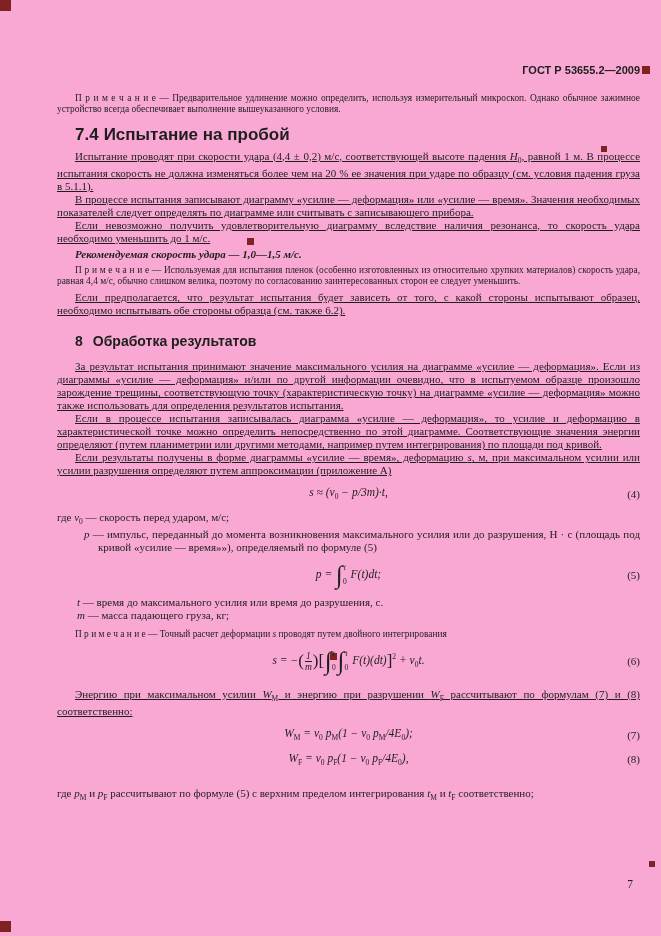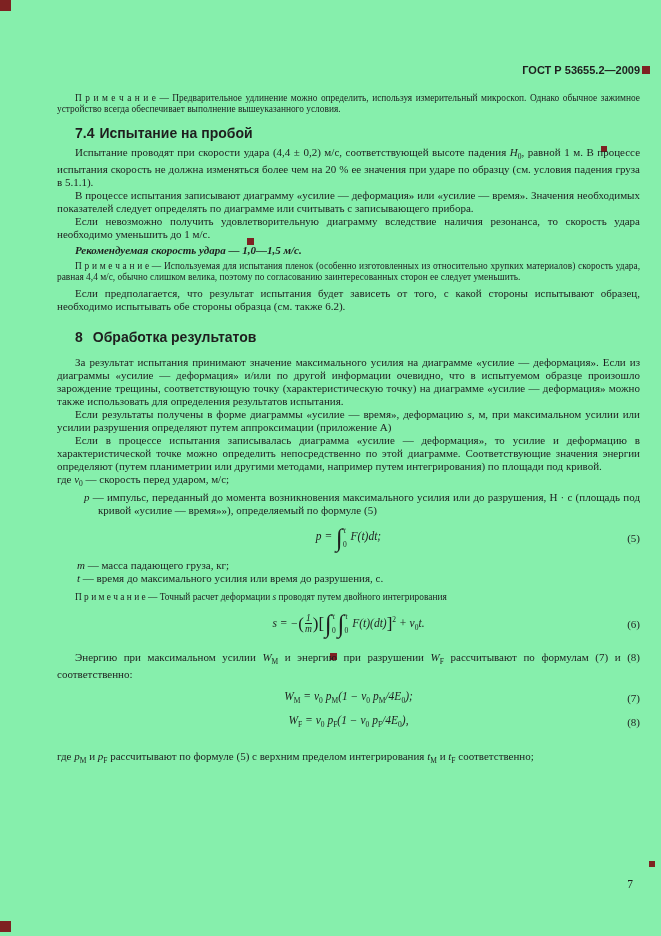--- a/index.html
+++ b/index.html
@@ -1,25 +1,25 @@
 <!DOCTYPE html>
 <html><head>
 <meta charset="utf-8">
 <title>ГОСТ Р 53655.2—2009 — стр. 7</title>
 <style>
   html,body{margin:0;padding:0;background:#ffffff;}
-  .page{position:relative;width:661px;height:936px;background:#86efac;color:#1e1e1e;
+  .page{position:relative;width:661px;height:936px;background:#f9a8d4;color:#1e1e1e;
         font-family:"Liberation Serif","DejaVu Serif",serif;overflow:hidden;}
   .content{position:absolute;left:57px;top:64px;width:583px;}
   .hdr{font-family:"Liberation Sans","DejaVu Sans",sans-serif;font-weight:700;font-size:11px;
        text-align:right;margin-bottom:17px;}
   .note{font-size:9.4px;line-height:11.3px;text-align:justify;margin:0;}
   .ind{text-indent:18px;}
-  .para{font-size:11px;line-height:13px;text-align:justify;text-indent:18px;margin:0;}
-  .h-sub{font-family:"Liberation Sans","DejaVu Sans",sans-serif;font-size:14px;font-weight:700;
+  .para{font-size:11px;line-height:13px;text-align:justify;text-indent:18px;margin:0;text-decoration:underline;}
+  .h-sub{font-family:"Liberation Sans","DejaVu Sans",sans-serif;font-size:17px;font-weight:700;
          margin:9px 0 5px;padding-left:18px;}
   .h-sub .gap{margin-left:5px;}
   .h-main{font-family:"Liberation Sans","DejaVu Sans",sans-serif;font-size:14px;font-weight:700;
           margin:16px 0 11px;padding-left:18px;}
   .h-main .gap{margin-left:10px;}
   .rec{font-size:11px;line-height:13px;text-indent:18px;margin:3px 0 4px;}
   .rec-t{font-weight:700;font-style:italic;}
   .note-blk{margin:3px 0 4px;}
   .var{font-style:italic;}
   sub{font-size:7.5px;font-style:normal;}
@@ -86,44 +86,48 @@
     <p class="note ind note-blk">П р и м е ч а н и е — Используемая для испытания пленок (особенно изготовленных из относительно хрупких материалов) скорость удара, равная 4,4 м/с, обычно слишком велика, поэтому по согласованию заинтересованных сторон ее следует уменьшить.</p>
 
     <p class="para">Если предполагается, что результат испытания будет зависеть от того, с какой стороны испытывают образец, необходимо испытывать обе стороны образца (см. также 6.2).</p>
 
     <h2 class="h-main">
       <span>8</span><span class="gap">Обработка результатов</span>
     </h2>
 
     <p class="para">За результат испытания принимают значение максимального усилия на диаграмме «усилие — деформация». Если из диаграммы «усилие — деформация» и/или по другой информации очевидно, что в испытуемом образце произошло зарождение трещины, соответствующую точку (характеристическую точку) на диаграмме «усилие — деформация» можно также использовать для определения результатов испытания.</p>
 
+    <p class="para">Если в процессе испытания записывалась диаграмма «усилие — деформация», то усилие и деформацию в характеристической точке можно определить непосредственно по этой диаграмме. Соответствующие значения энергии определяют (путем планиметрии или другими методами, например путем интегрирования) по площади под кривой.</p>
+
     <p class="para"><span>Если результаты получены в форме диаграммы «усилие — время», деформацию </span><i class="var">s</i><span>, м, при максимальном усилии или усилии разрушения определяют путем аппроксимации (приложение А)</span></p>
 
-    <p class="para">Если в процессе испытания записывалась диаграмма «усилие — деформация», то усилие и деформацию в характеристической точке можно определить непосредственно по этой диаграмме. Соответствующие значения энергии определяют (путем планиметрии или другими методами, например путем интегрирования) по площади под кривой.</p>
-
+    <div class="formula">
+      <span class="fm"><span>s ≈ (v</span><sub>0</sub><span> − p/3m)·t,</span></span>
+      <span class="f-num">(4)</span>
+    </div>
 
     <div class="where">
       <p class="where"><span>где </span><i class="var">v</i><sub>0</sub><span> — скорость перед ударом, м/с;</span></p>
       <p class="where w-hang"><i class="var">p</i><span> — импульс, переданный до момента возникновения максимального усилия или до разрушения, Н · с (площадь под кривой «усилие — время»»), определяемый по формуле (5)</span></p>
     </div>
 
     <div class="formula f-tall">
       <span class="fm"><span>p = </span><span class="intg">
             <span class="isign">∫</span>
             <span class="ilims">
               <span class="top">t</span>
               <span class="bot">0</span>
             </span>
           </span><span> F(t)dt;</span></span>
       <span class="f-num">(5)</span>
     </div>
 
     <div class="where">
+      <p class="where w-ind"><i class="var">t</i><span> — время до максимального усилия или время до разрушения, с.</span></p>
       <p class="where w-ind"><i class="var">m</i><span> — масса падающего груза, кг;</span></p>
-      <p class="where w-ind"><i class="var">t</i><span> — время до максимального усилия или время до разрушения, с.</span></p>
     </div>
 
     <p class="note ind note-blk" style="margin-top:7px;"><span>П р и м е ч а н и е — Точный расчет деформации </span><i class="var">s</i><span> проводят путем двойного интегрирования</span></p>
 
     <div class="formula f-tall">
       <span class="fm"><span>s = −</span><span class="bigp">(</span><span class="frac">
             <span class="fnum">1</span>
             <span class="fden">m</span>
           </span><span class="bigp">)</span><span class="bigp">[</span><span class="intg">
             <span class="isign">∫</span>

